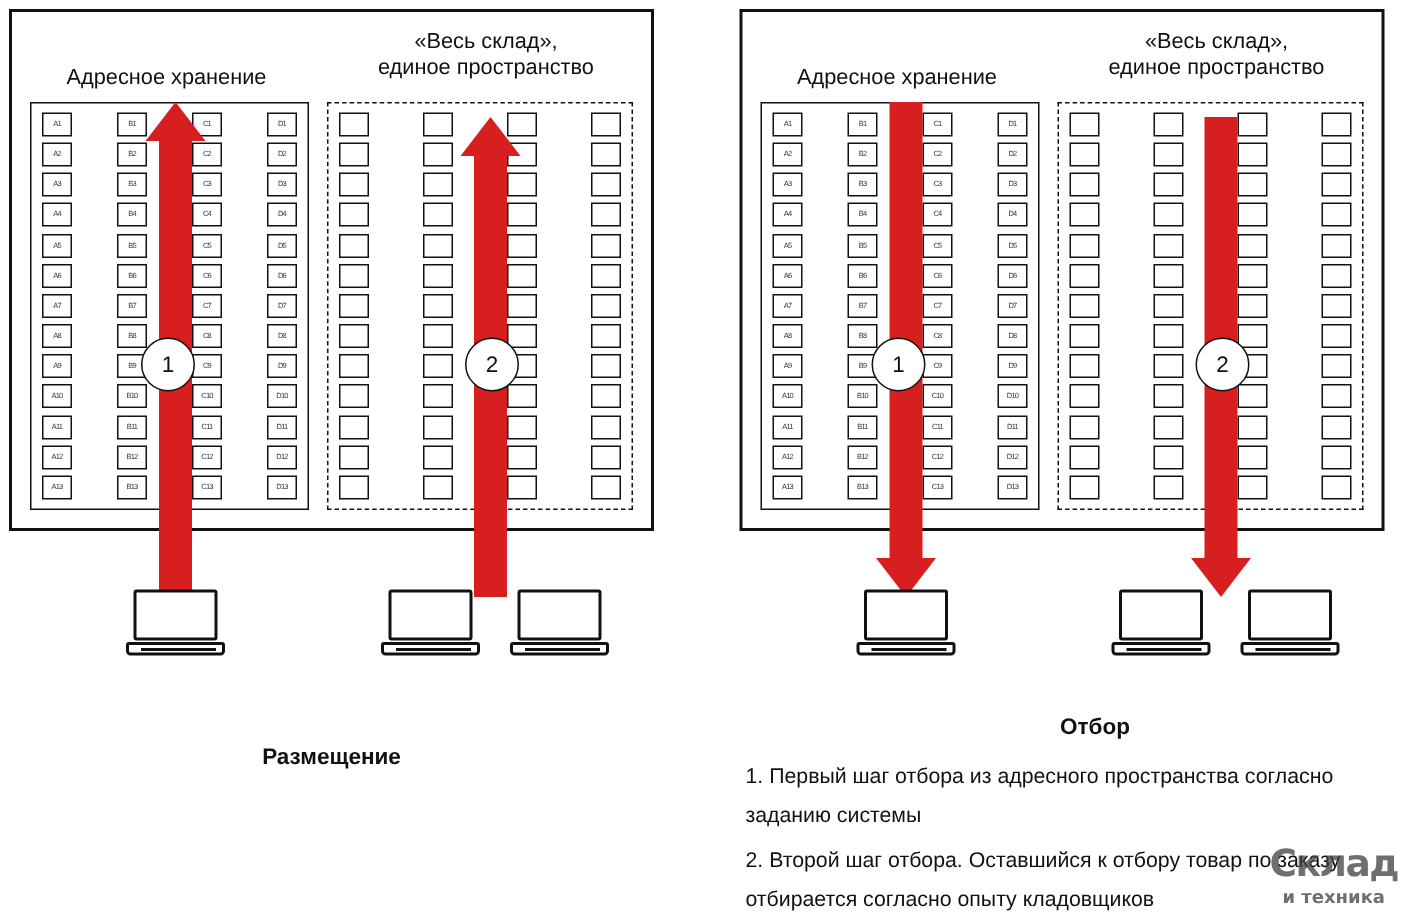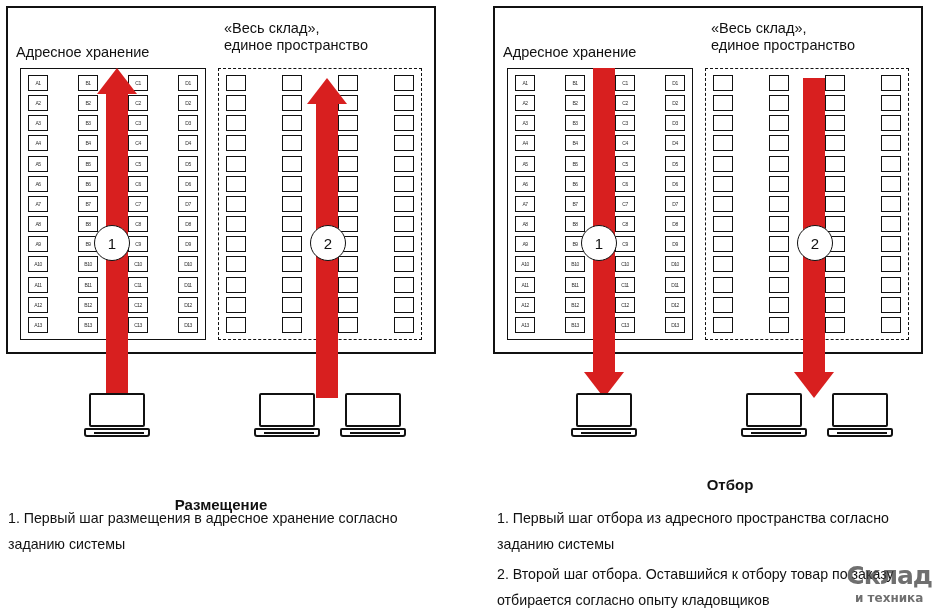--- a/index.html
+++ b/index.html
@@ -13,21 +13,21 @@
   }
   .panel{position:absolute;top:6px;width:430px;height:350px;}
   .panel.left{left:6px;}
   .panel.right{left:493px;}
 
   .outer-box{
     position:absolute;left:0;top:0;width:100%;height:348px;
     border:2px solid #111;box-sizing:border-box;background:#fff;
   }
   .zone-title{
-    position:absolute;font-size:14.5px;color:#111;
+    position:absolute;font-size:14.5px;color:#111;text-align:center;
     line-height:17px;
   }
   .zone-title.addr{left:10px;top:38px;width:190px;}
   .zone-title.whole{left:218px;top:14px;width:200px;}
 
   .rack-area{
     position:absolute;box-sizing:border-box;background:#fff;
   }
   .rack-area.solid{border:1.6px solid #111;}
   .rack-area.dashed{border:1.6px dashed #111;}
@@ -405,21 +405,20 @@
   <div class="laptop" style="left:334px;top:387px;">
     <div class="screen"></div>
     <div class="base"></div>
   </div>
 </div>
 
 <div class="caption" style="left:6px;top:496px;">Размещение</div>
 <div class="caption" style="left:515px;top:476px;">Отбор</div>
 
 <div class="steps" style="left:8px;top:505px;">
-  <p>1. Первый шаг размещения в адресное хранение согласно заданию системы</p>
 </div>
 <div class="steps" style="left:497px;top:505px;">
   <p>1. Первый шаг отбора из адресного пространства согласно заданию системы</p>
   <p>2. Второй шаг отбора. Оставшийся к отбору товар по заказу отбирается согласно опыту кладовщиков</p>
 </div>
 
 <div class="watermark">
   <span>Склад</span>
   <small>и техника</small>
 </div>

